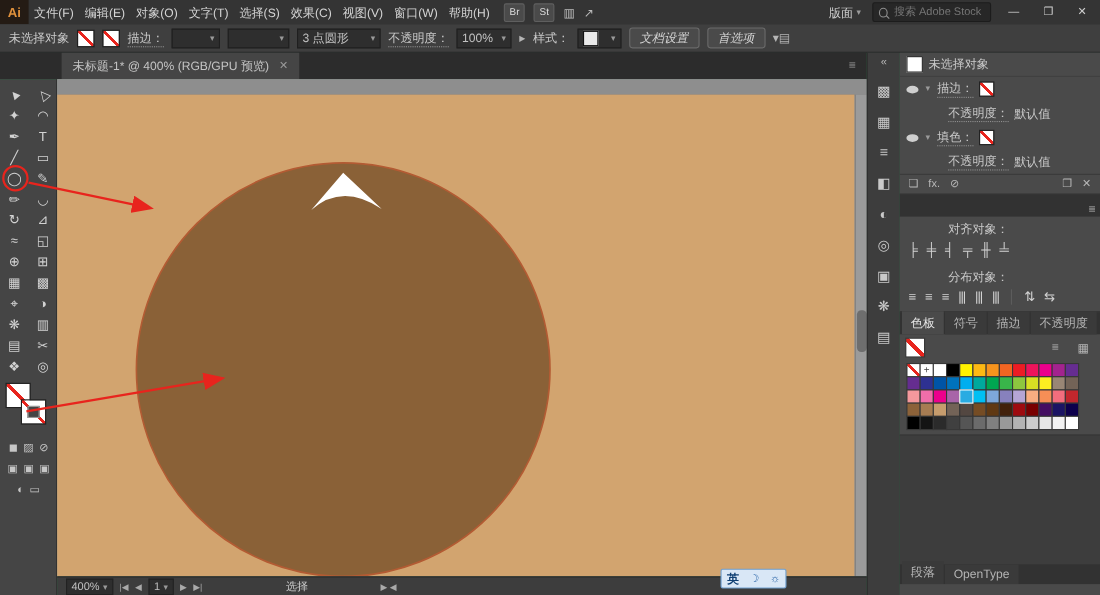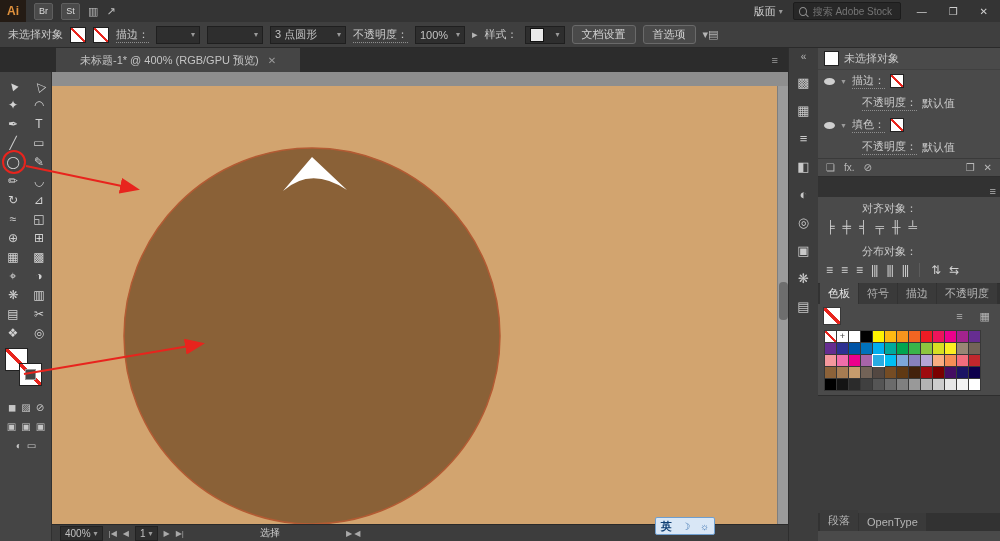--- a/index.html
+++ b/index.html
@@ -21,25 +21,25 @@
   .winbtn{color:#cfcfcf;padding:0 6px;font-size:10px;}
   
   .controlbar{position:absolute;top:22px;left:0;width:1000px;height:26px;background:#3f3f3f;border-bottom:1px solid #2a2a2a;display:flex;align-items:center;gap:7px;padding-left:8px;box-sizing:border-box;}
   .cb-text{color:#c9c9c9;}
   .cb-label{color:#c9c9c9;}
   .dotted{border-bottom:1px dotted #8f8f8f;}
   .cb-swatch{width:14px;height:14px;border:1px solid #1f1f1f;background:linear-gradient(to top right,#fff 44%,#e8241d 44%,#e8241d 56%,#fff 56%);}
   .cb-dd{height:16px;background:#2e2e2e;border:1px solid #1f1f1f;display:flex;align-items:center;justify-content:space-between;padding:0 4px;color:#c2c2c2;}
   .w40{width:34px;} .w52{width:46px;} .w72{width:66px;} .w44{width:40px;} .w34{width:30px;}
   .mini-style{width:12px;height:12px;background:#e9e9e9;border:1px solid #111;display:inline-block;}
-  .cb-btn{border:1px solid #6a6a6a;border-radius:3px;background:#4a4a4a;padding:1px 9px;color:#d2d2d2;}
+  .cb-btn{border:1px solid #6a6a6a;border-radius:3px;background:#4a4a4a;padding:1px 9px;color:#d2d2d2;font-style:italic;}
   .cb-ico{color:#b5b5b5;}
   
   .tabbar{position:absolute;top:48px;left:0;width:788px;height:24px;background:#2c2c2c;display:flex;align-items:stretch;}
-  .doctab{margin-left:56px;background:#454545;color:#c4c4c4;display:flex;align-items:center;padding:0 24px;gap:9px;}
+  .doctab{margin-left:56px;background:#454545;color:#c4c4c4;display:flex;align-items:center;padding:0 10px;gap:9px;}
   .tabclose{color:#9a9a9a;font-size:10px;}
   .tab-extra{margin-left:auto;align-self:center;margin-right:10px;color:#9a9a9a;}
   
   .toolbar{position:absolute;top:72px;left:0;width:52px;height:469px;background:#454545;border-right:1px solid #303030;box-sizing:border-box;}
   .tools{display:grid;grid-template-columns:26px 26px;padding-top:4px;}
   .tool{height:19px;display:flex;align-items:center;justify-content:center;color:#d2d2d2;font-size:12px;}
   .tool.rot{transform:rotate(-40deg);}
   .tb-swatches{position:absolute;left:5px;top:276px;width:42px;height:44px;}
   .big-sw{position:absolute;width:21px;height:21px;border:1px solid #222;background:linear-gradient(to top right,#fff 45%,#e8241d 45%,#e8241d 55%,#fff 55%);}
   .big-sw.fill{left:0;top:0;} .big-sw.stroke{left:14px;top:15px;}
@@ -104,20 +104,31 @@
   
   .annot{position:absolute;top:0;left:0;z-index:50;pointer-events:none;}
 </style>
 </head>
 <body>
 
 <div id="app">
 
   <div class="menubar">
     <span class="logo">Ai</span>
+    <span id="menu-items">
+        <span class="menu-item">文件(F)</span>
+        <span class="menu-item">编辑(E)</span>
+        <span class="menu-item">对象(O)</span>
+        <span class="menu-item">文字(T)</span>
+        <span class="menu-item">选择(S)</span>
+        <span class="menu-item">效果(C)</span>
+        <span class="menu-item">视图(V)</span>
+        <span class="menu-item">窗口(W)</span>
+        <span class="menu-item">帮助(H)</span>
+      </span>
     <span class="mb-chip">Br</span>
     <span class="mb-chip">St</span>
     <span class="mb-ico">▥</span>
     <span class="mb-ico">↗</span>
     <div class="mb-right">
       <span class="mb-layout">
           <span>版面</span>
           <span class="chev">▾</span>
         </span>
       <span class="searchbox">

